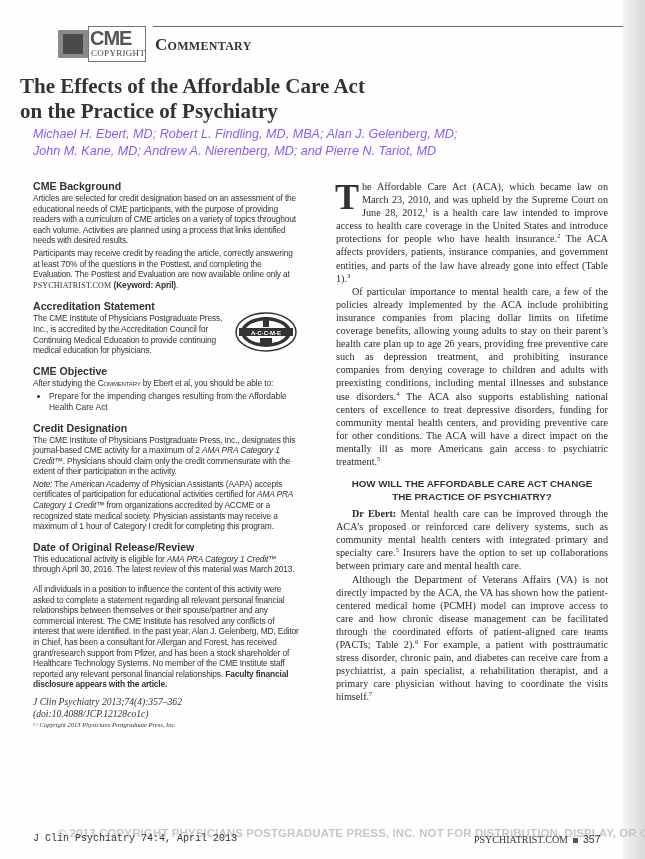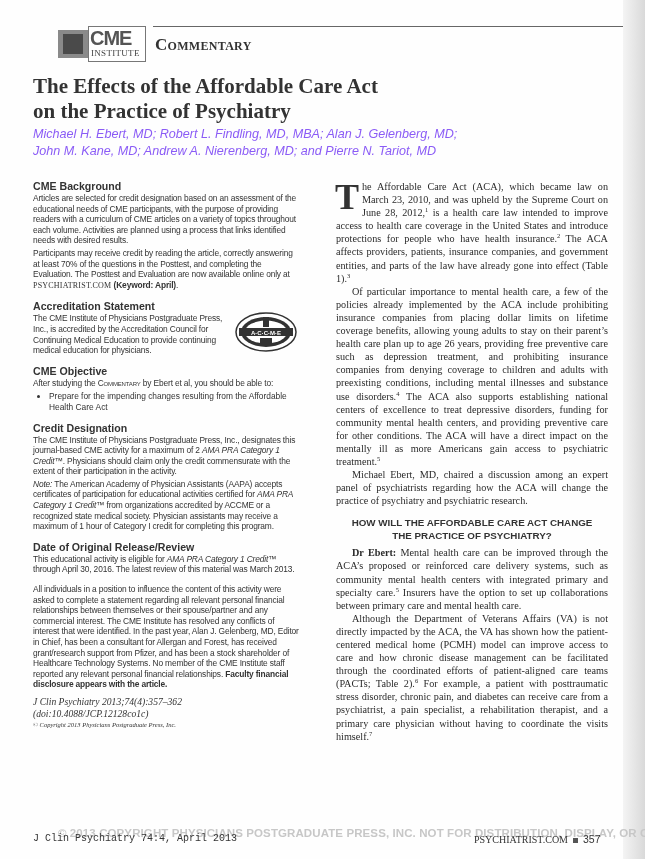--- a/index.html
+++ b/index.html
@@ -16,21 +16,21 @@
   .header { position:absolute; left:58px; top:26px; width:565px; height:36px; }
   .logo { position:absolute; left:0; top:0; width:88px; height:36px; }
   .logo .sq-outer { position:absolute; left:0; top:4px; width:30px; height:28px; background:#8a8a8a; }
   .logo .sq-inner { position:absolute; left:5px; top:8px; width:20px; height:20px; background:#4a4a4a; }
   .logo .frame { position:absolute; left:30px; top:0; width:56px; height:34px; border:1px solid #777; background:#fff; }
   .logo .cme { position:absolute; left:32px; top:2px; font-family:"Liberation Sans", sans-serif; font-weight:bold; font-size:20px; color:#555; letter-spacing:-1px; line-height:20px; }
   .logo .inst { position:absolute; left:33px; top:22px; font-family:"Liberation Serif", serif; font-size:9px; color:#444; line-height:10px; letter-spacing:0.3px; }
   .header-rule { position:absolute; left:95px; top:0; width:470px; height:1px; background:#666; }
   .section-tag { position:absolute; left:97px; top:9px; font-family:"Liberation Serif", serif; font-weight:bold; font-size:17px; color:#333; font-variant:small-caps; letter-spacing:0.3px; }
 
-  .title { position:absolute; left:33px; top:74px; width:560px; font-family:"Liberation Serif", serif; font-weight:bold; font-size:21px; line-height:25px; color:#333; margin:0; }
+  .title { position:absolute; left:20px; top:74px; width:560px; font-family:"Liberation Serif", serif; font-weight:bold; font-size:21px; line-height:25px; color:#333; margin:0; }
   .authors { position:absolute; left:33px; top:126px; width:590px; font-family:"Liberation Sans", sans-serif; font-style:italic; font-size:12.6px; line-height:17px; color:#8b5cf6; }
 
   
   .left-col { position:absolute; left:33px; top:180px; width:266px; font-family:"Liberation Sans", sans-serif; font-size:8.4px; line-height:10.6px; color:#333; }
   .left-col h3 { margin:0; font-size:10.6px; font-weight:bold; line-height:13px; color:#333; }
   .left-col p { margin:0 0 2px 0; letter-spacing:-0.15px; }
   .left-col .sec { margin-bottom:9px; position:relative; }
   .left-col ul { margin:3px 0 0 0; padding-left:16px; }
   .left-col li { margin:0; }
   .site-small { font-family:"Liberation Serif", serif; font-size:8px; letter-spacing:0.2px; }
@@ -61,21 +61,21 @@
 <body>
 
 <div class="right-shade"></div>
 
 <div class="header">
   <div class="logo">
     <div class="sq-outer"></div>
     <div class="sq-inner"></div>
     <div class="frame"></div>
     <span class="cme">CME</span>
-    <span class="inst">INSTITUTE</span>
+    <span class="inst">COPYRIGHT</span>
   </div>
   <div class="header-rule"></div>
   <span class="section-tag">Commentary</span>
 </div>
 
 <h1 class="title">
   <span>The Effects of the Affordable Care Act</span><br>
   <span>on the Practice of Psychiatry</span>
 </h1>
 
@@ -132,21 +132,20 @@
   <div class="citation">
     <span>J Clin Psychiatry 2013;74(4):357–362</span><br>
     <span>(doi:10.4088/JCP.12128co1c)</span>
   </div>
   <div class="copyright">© Copyright 2013 Physicians Postgraduate Press, Inc.</div>
 </div>
 
 <div class="right-col">
   <p><span class="dropcap">T</span><span>he Affordable Care Act (ACA), which became law on March 23, 2010, and was upheld by the Supreme Court on June 28, 2012,</span><sup>1</sup><span> is a health care law intended to improve access to health care coverage in the United States and introduce protections for people who have health insurance.</span><sup>2</sup><span> The ACA affects providers, patients, insurance companies, and government entities, and parts of the law have already gone into effect (Table 1).</span><sup>3</sup></p>
   <p class="indent"><span>Of particular importance to mental health care, a few of the policies already implemented by the ACA include prohibiting insurance companies from placing dollar limits on lifetime coverage benefits, allowing young adults to stay on their parent’s health care plan up to age 26 years, providing free preventive care such as depression treatment, and prohibiting insurance companies from denying coverage to children and adults with preexisting conditions, including mental illnesses and substance use disorders.</span><sup>4</sup><span> The ACA also supports establishing national centers of excellence to treat depressive disorders, funding for community mental health centers, and providing preventive care for other conditions. The ACA will have a direct impact on the mentally ill as more Americans gain access to psychiatric treatment.</span><sup>5</sup></p>
-  <p class="indent">Michael Ebert, MD, chaired a discussion among an expert panel of psychiatrists regarding how the ACA will change the practice of psychiatry and psychiatric research.</p>
 
   <h2>
     <span>HOW WILL THE AFFORDABLE CARE ACT CHANGE</span><br>
     <span>THE PRACTICE OF PSYCHIATRY?</span>
   </h2>
 
   <p class="indent"><b>Dr Ebert:</b><span> Mental health care can be improved through the ACA’s proposed or reinforced care delivery systems, such as community mental health centers with integrated primary and specialty care.</span><sup>5</sup><span> Insurers have the option to set up collaborations between primary care and mental health care.</span></p>
   <p class="indent"><span>Although the Department of Veterans Affairs (VA) is not directly impacted by the ACA, the VA has shown how the patient-centered medical home (PCMH) model can improve access to care and how chronic disease management can be facilitated through the coordinated efforts of patient-aligned care teams (PACTs; Table 2).</span><sup>6</sup><span> For example, a patient with posttraumatic stress disorder, chronic pain, and diabetes can receive care from a psychiatrist, a pain specialist, a rehabilitation therapist, and a primary care physician without having to coordinate the visits himself.</span><sup>7</sup></p>
 </div>
 

